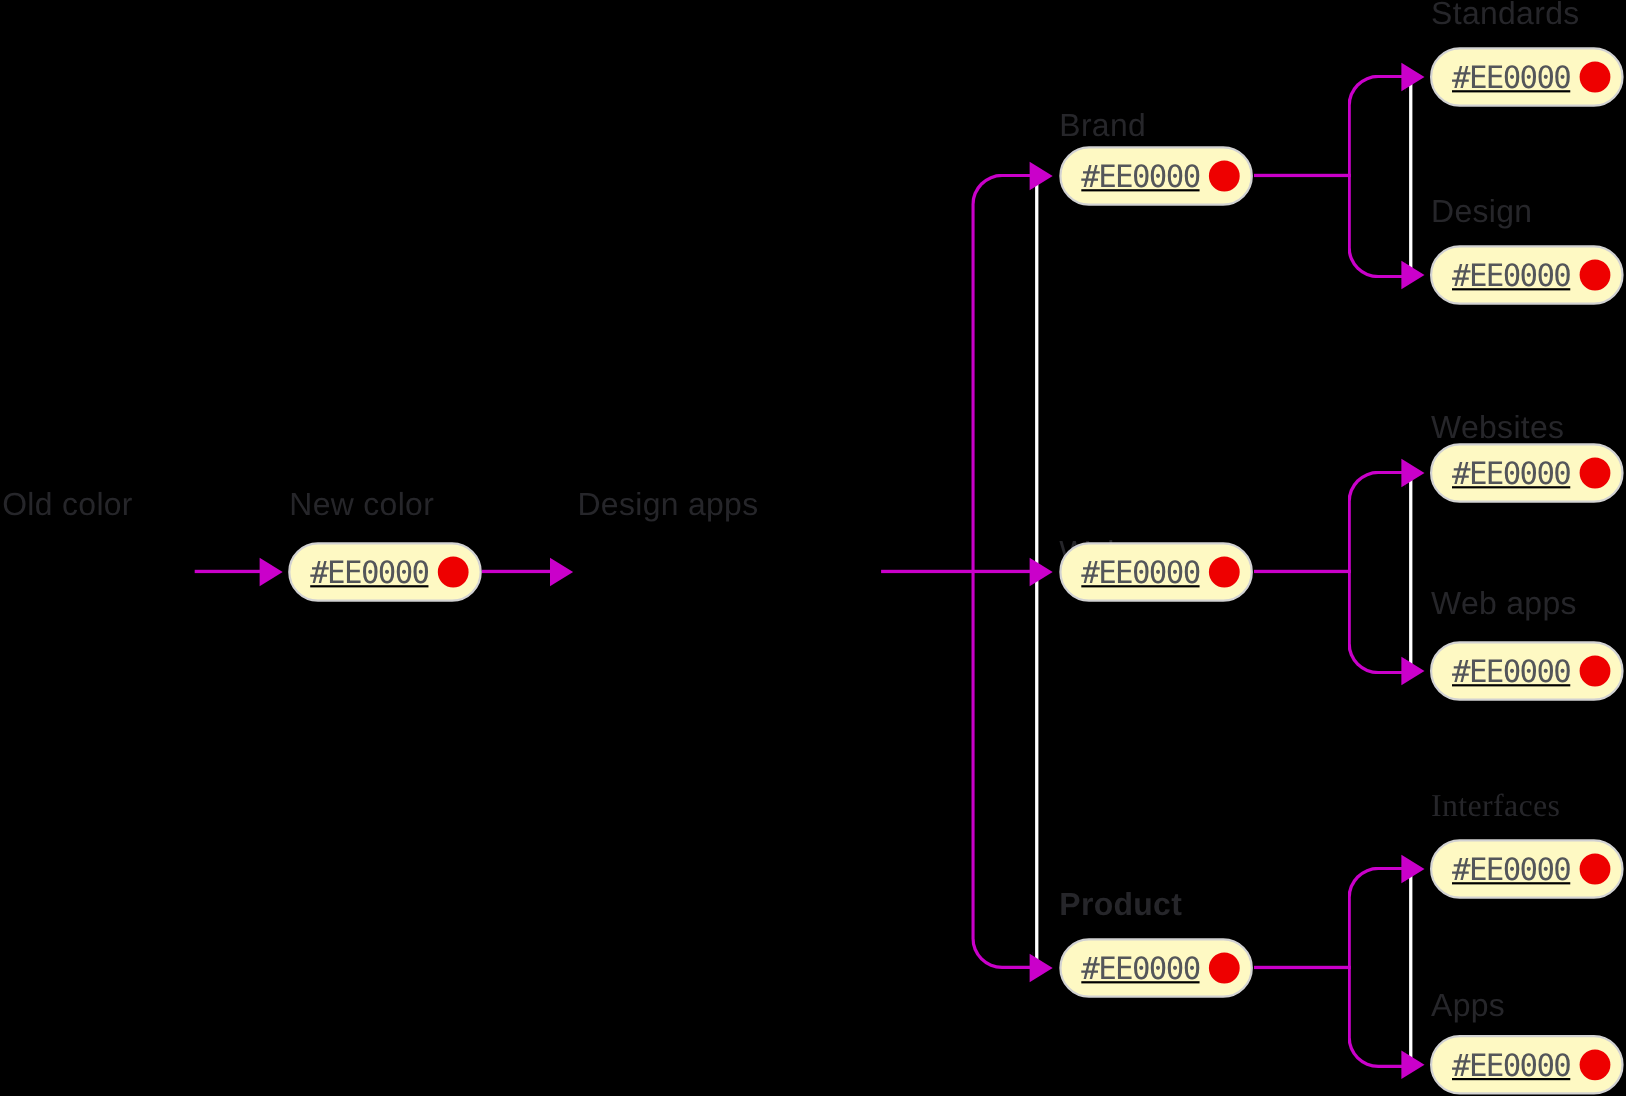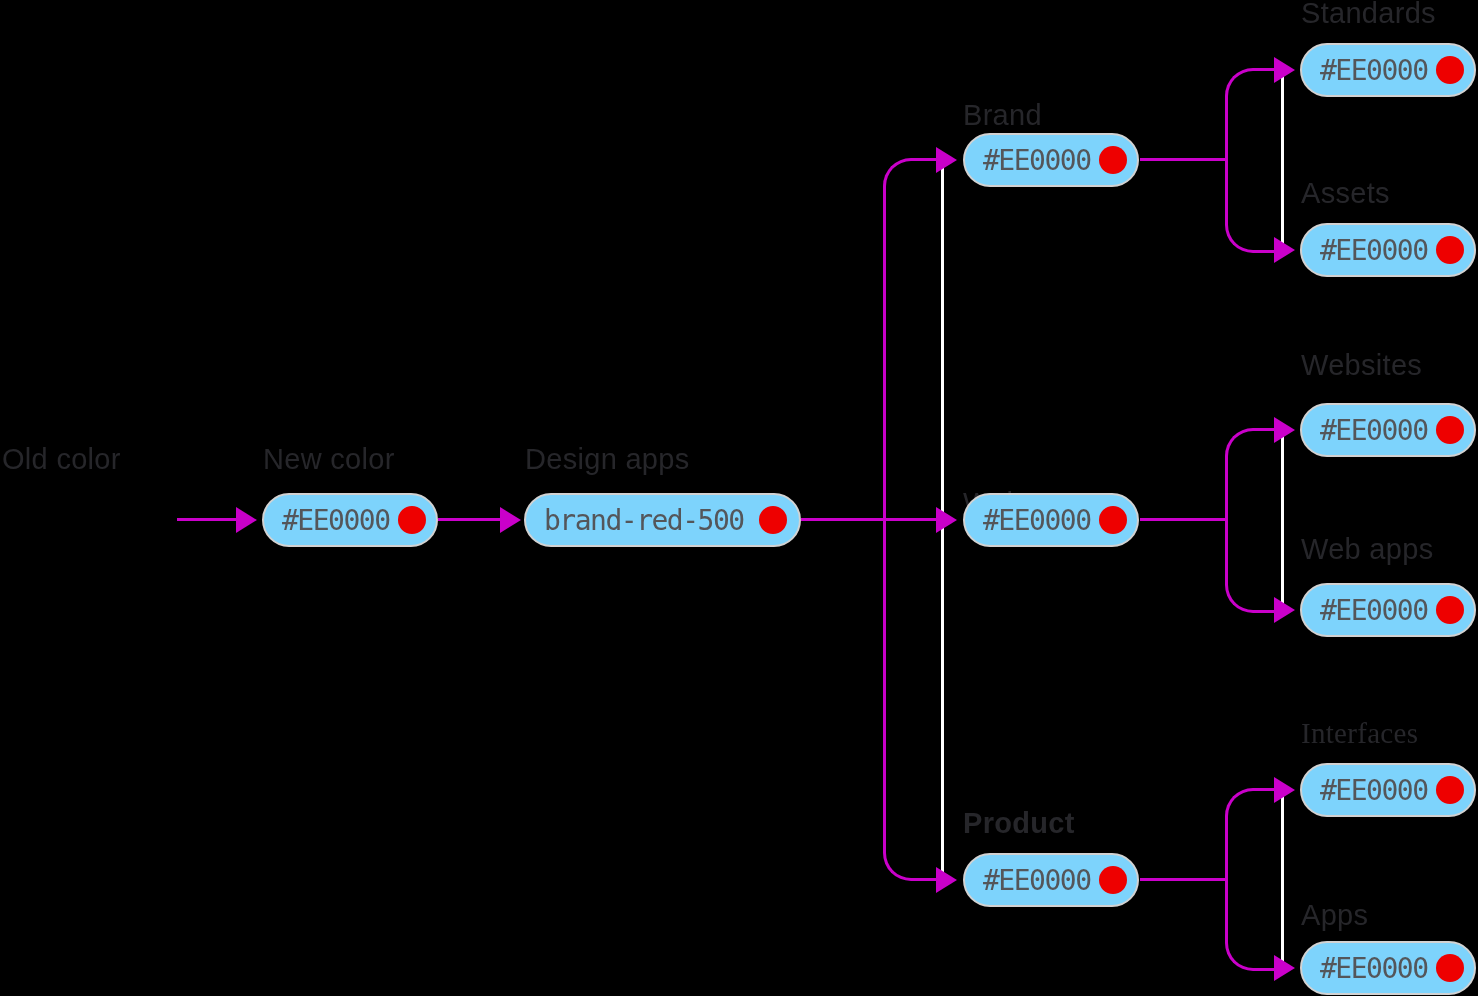--- a/index.html
+++ b/index.html
@@ -5,23 +5,23 @@
   html,body{margin:0;padding:0;background:#000;}
   #canvas{
     position:relative;width:1478px;height:996px;background:#000000;
     overflow:hidden;font-family:"Liberation Sans",sans-serif;
   }
   .label{
     position:absolute;font-size:29px;line-height:34px;font-weight:500;
     color:#26262a;letter-spacing:.3px;white-space:nowrap;z-index:4;
   }
   .pill{
-    position:absolute;height:54px;box-sizing:border-box;background:#7dd3fc;
+    position:absolute;height:54px;box-sizing:border-box;background:#fef9c3;
     border:2px solid #d2d2d2;border-radius:27px;display:flex;align-items:center;
-    justify-content:space-between;padding:0 12px 0 18px;z-index:4;
+    justify-content:space-between;padding:0 12px 0 18px;z-index:4;text-decoration:underline;
   }
   .pill-text{
     font-family:"DejaVu Sans Mono",monospace;font-size:28px;letter-spacing:-1.5px;
     color:#54565a;white-space:nowrap;
   }
   .dot{width:28px;height:28px;border-radius:50%;flex:0 0 auto;margin-left:8px;}
   .dot-cc{background:#CC0000;}
   .dot-ee{background:#EE0000;}
   .hline{position:absolute;height:3px;background:#CA00CA;z-index:2;}
   .vwhite{position:absolute;width:3px;background:#ffffff;z-index:1;}
@@ -75,24 +75,20 @@
 
   <div class="label" style="left:2px;top:442px;">Old color</div>
 
   <div class="label" style="left:263px;top:442px;">New color</div>
   <div class="pill" style="left:262px;top:493px;width:176px;">
     <span class="pill-text">#EE0000</span>
     <span class="dot dot-ee"></span>
   </div>
 
   <div class="label" style="left:525px;top:442px;">Design apps</div>
-  <div class="pill" style="left:524px;top:493px;width:277px;">
-    <span class="pill-text">brand-red-500</span>
-    <span class="dot dot-ee"></span>
-  </div>
 
   <div class="label" style="left:963px;top:98px;">Brand</div>
   <div class="pill" style="left:963px;top:133px;width:176px;">
     <span class="pill-text">#EE0000</span>
     <span class="dot dot-ee"></span>
   </div>
 
   <div class="label" style="left:963px;top:446px;margin-top:40px;">Web</div>
   <div class="pill" style="left:963px;top:493px;width:176px;">
     <span class="pill-text">#EE0000</span>
@@ -104,27 +100,27 @@
     <span class="pill-text">#EE0000</span>
     <span class="dot dot-ee"></span>
   </div>
 
   <div class="label" style="left:1301px;top:-4px;">Standards</div>
   <div class="pill" style="left:1300px;top:43px;width:176px;">
     <span class="pill-text">#EE0000</span>
     <span class="dot dot-ee"></span>
   </div>
 
-  <div class="label" style="left:1301px;top:176px;">Assets</div>
+  <div class="label" style="left:1301px;top:176px;">Design</div>
   <div class="pill" style="left:1300px;top:223px;width:176px;">
     <span class="pill-text">#EE0000</span>
     <span class="dot dot-ee"></span>
   </div>
 
-  <div class="label" style="left:1301px;top:348px;">Websites</div>
+  <div class="label" style="left:1301px;top:372px;">Websites</div>
   <div class="pill" style="left:1300px;top:403px;width:176px;">
     <span class="pill-text">#EE0000</span>
     <span class="dot dot-ee"></span>
   </div>
 
   <div class="label" style="left:1301px;top:532px;">Web apps</div>
   <div class="pill" style="left:1300px;top:583px;width:176px;">
     <span class="pill-text">#EE0000</span>
     <span class="dot dot-ee"></span>
   </div>

